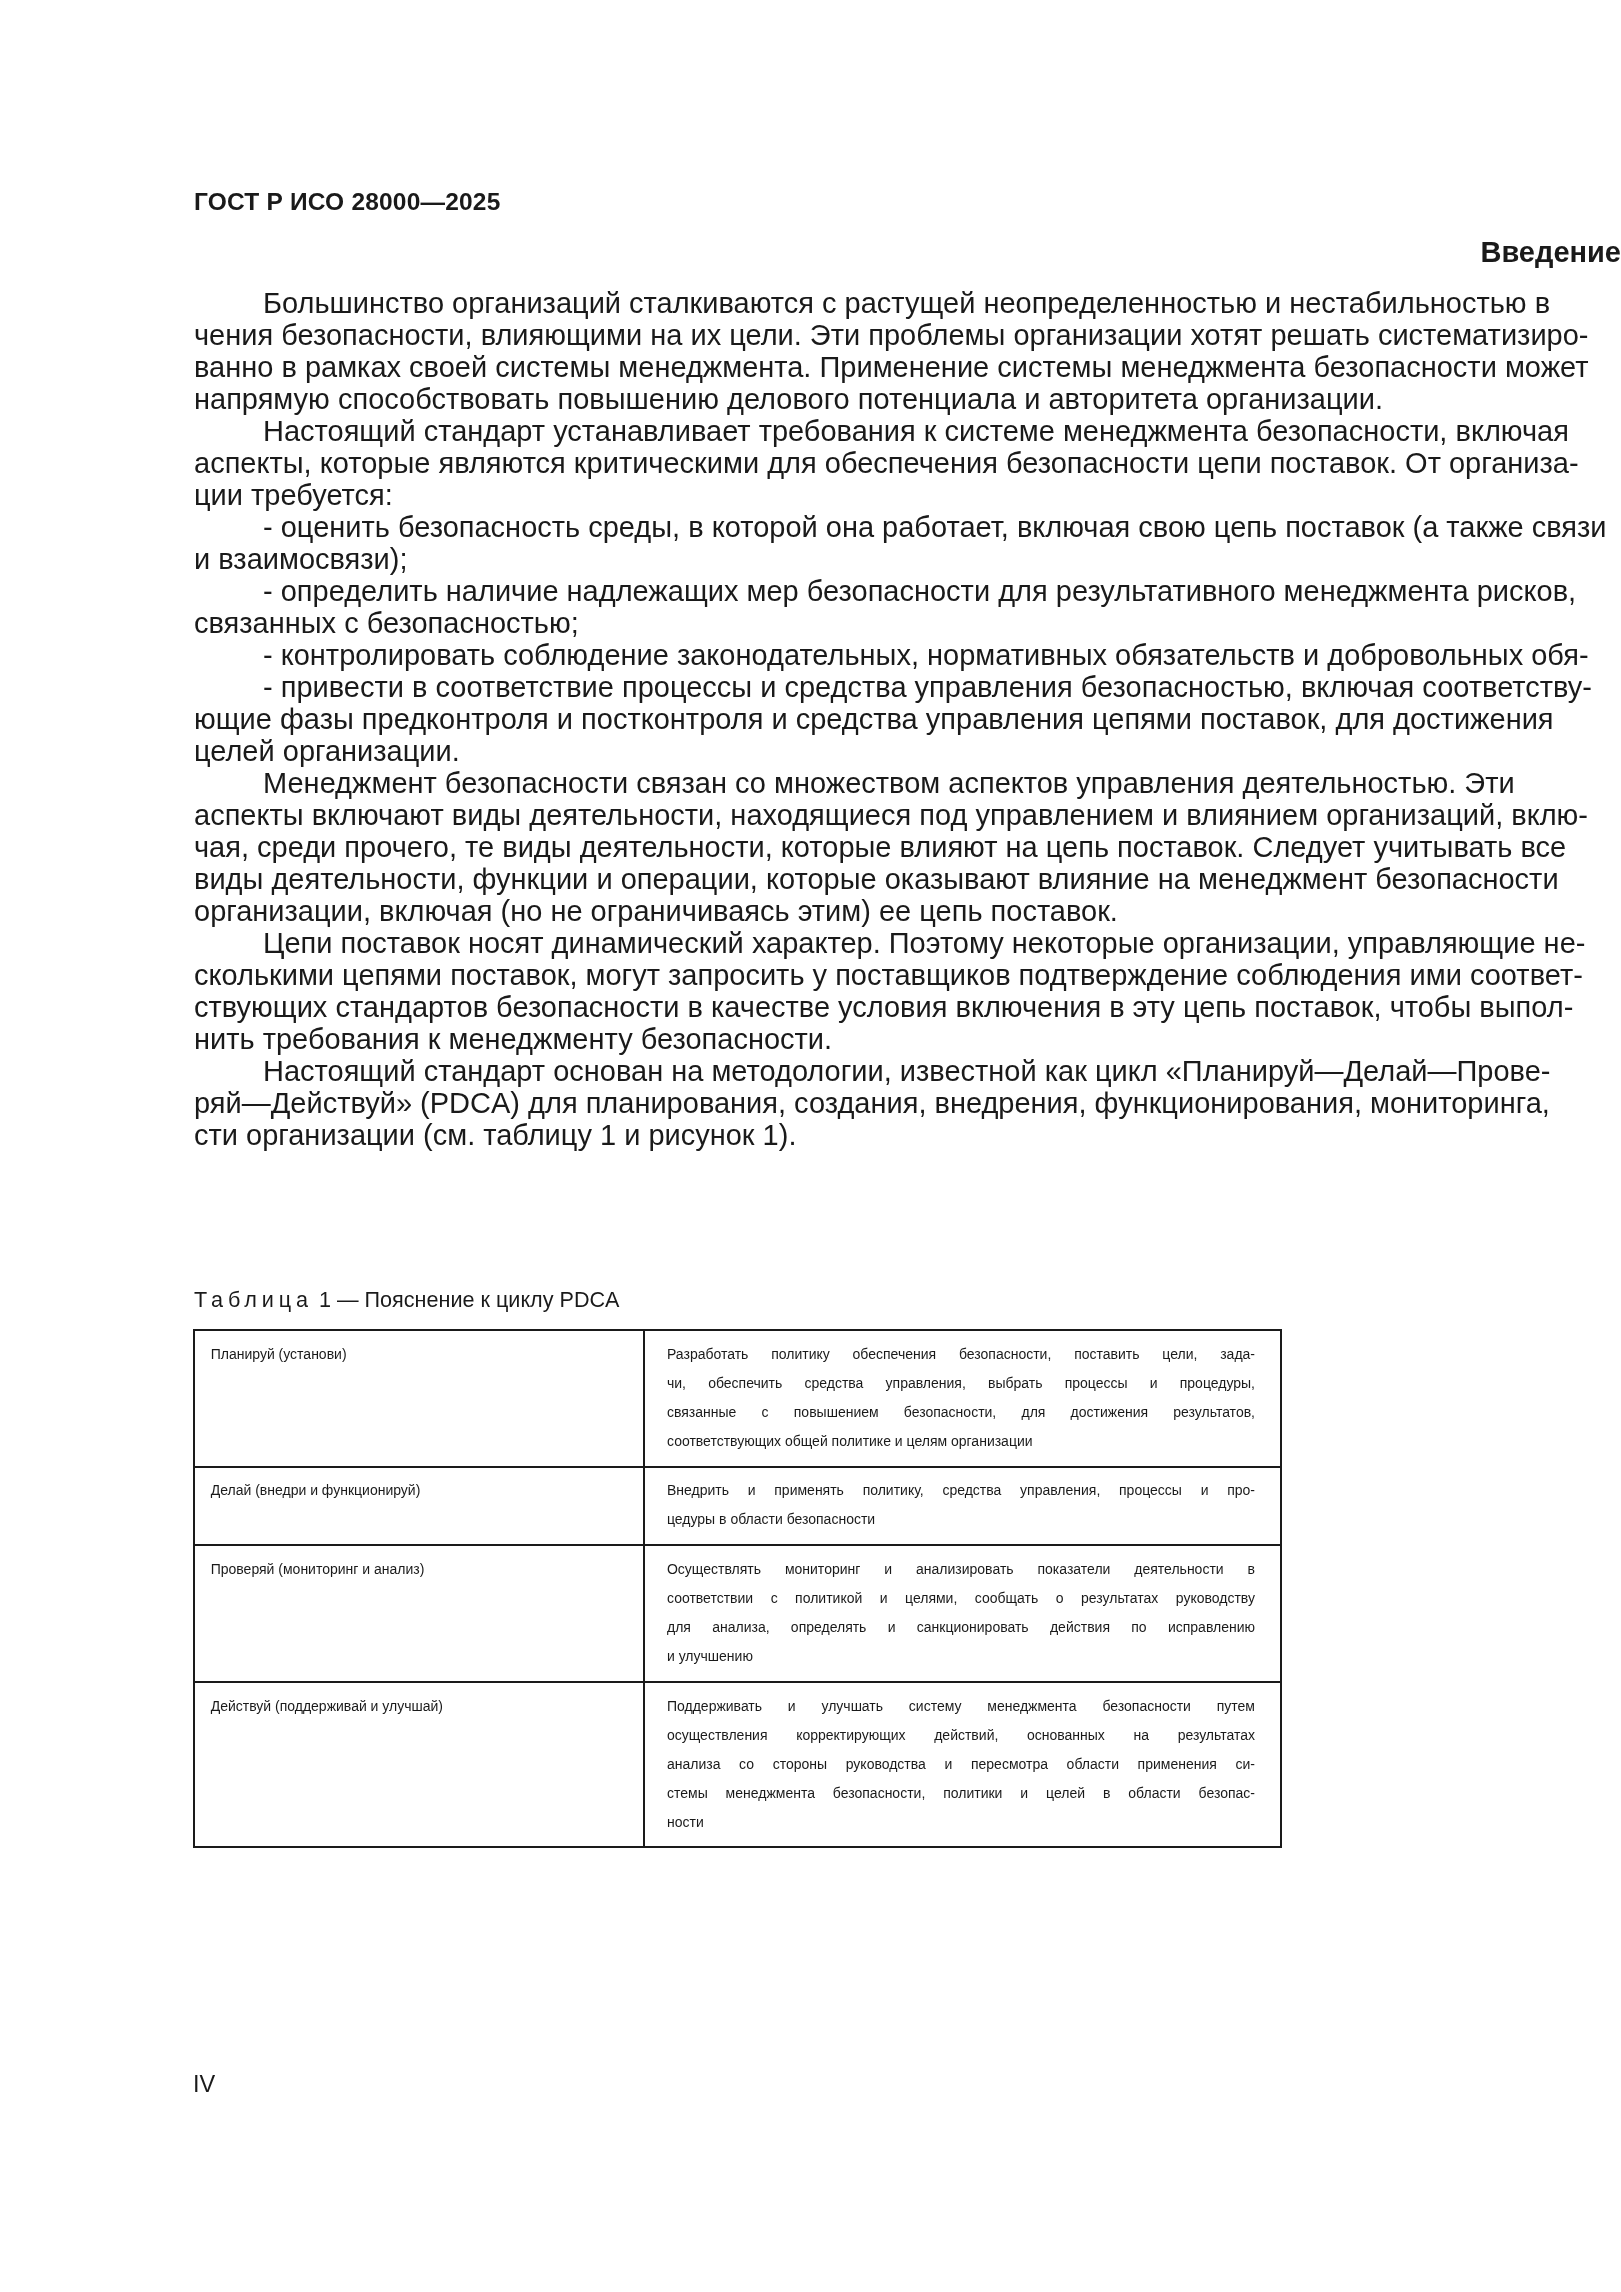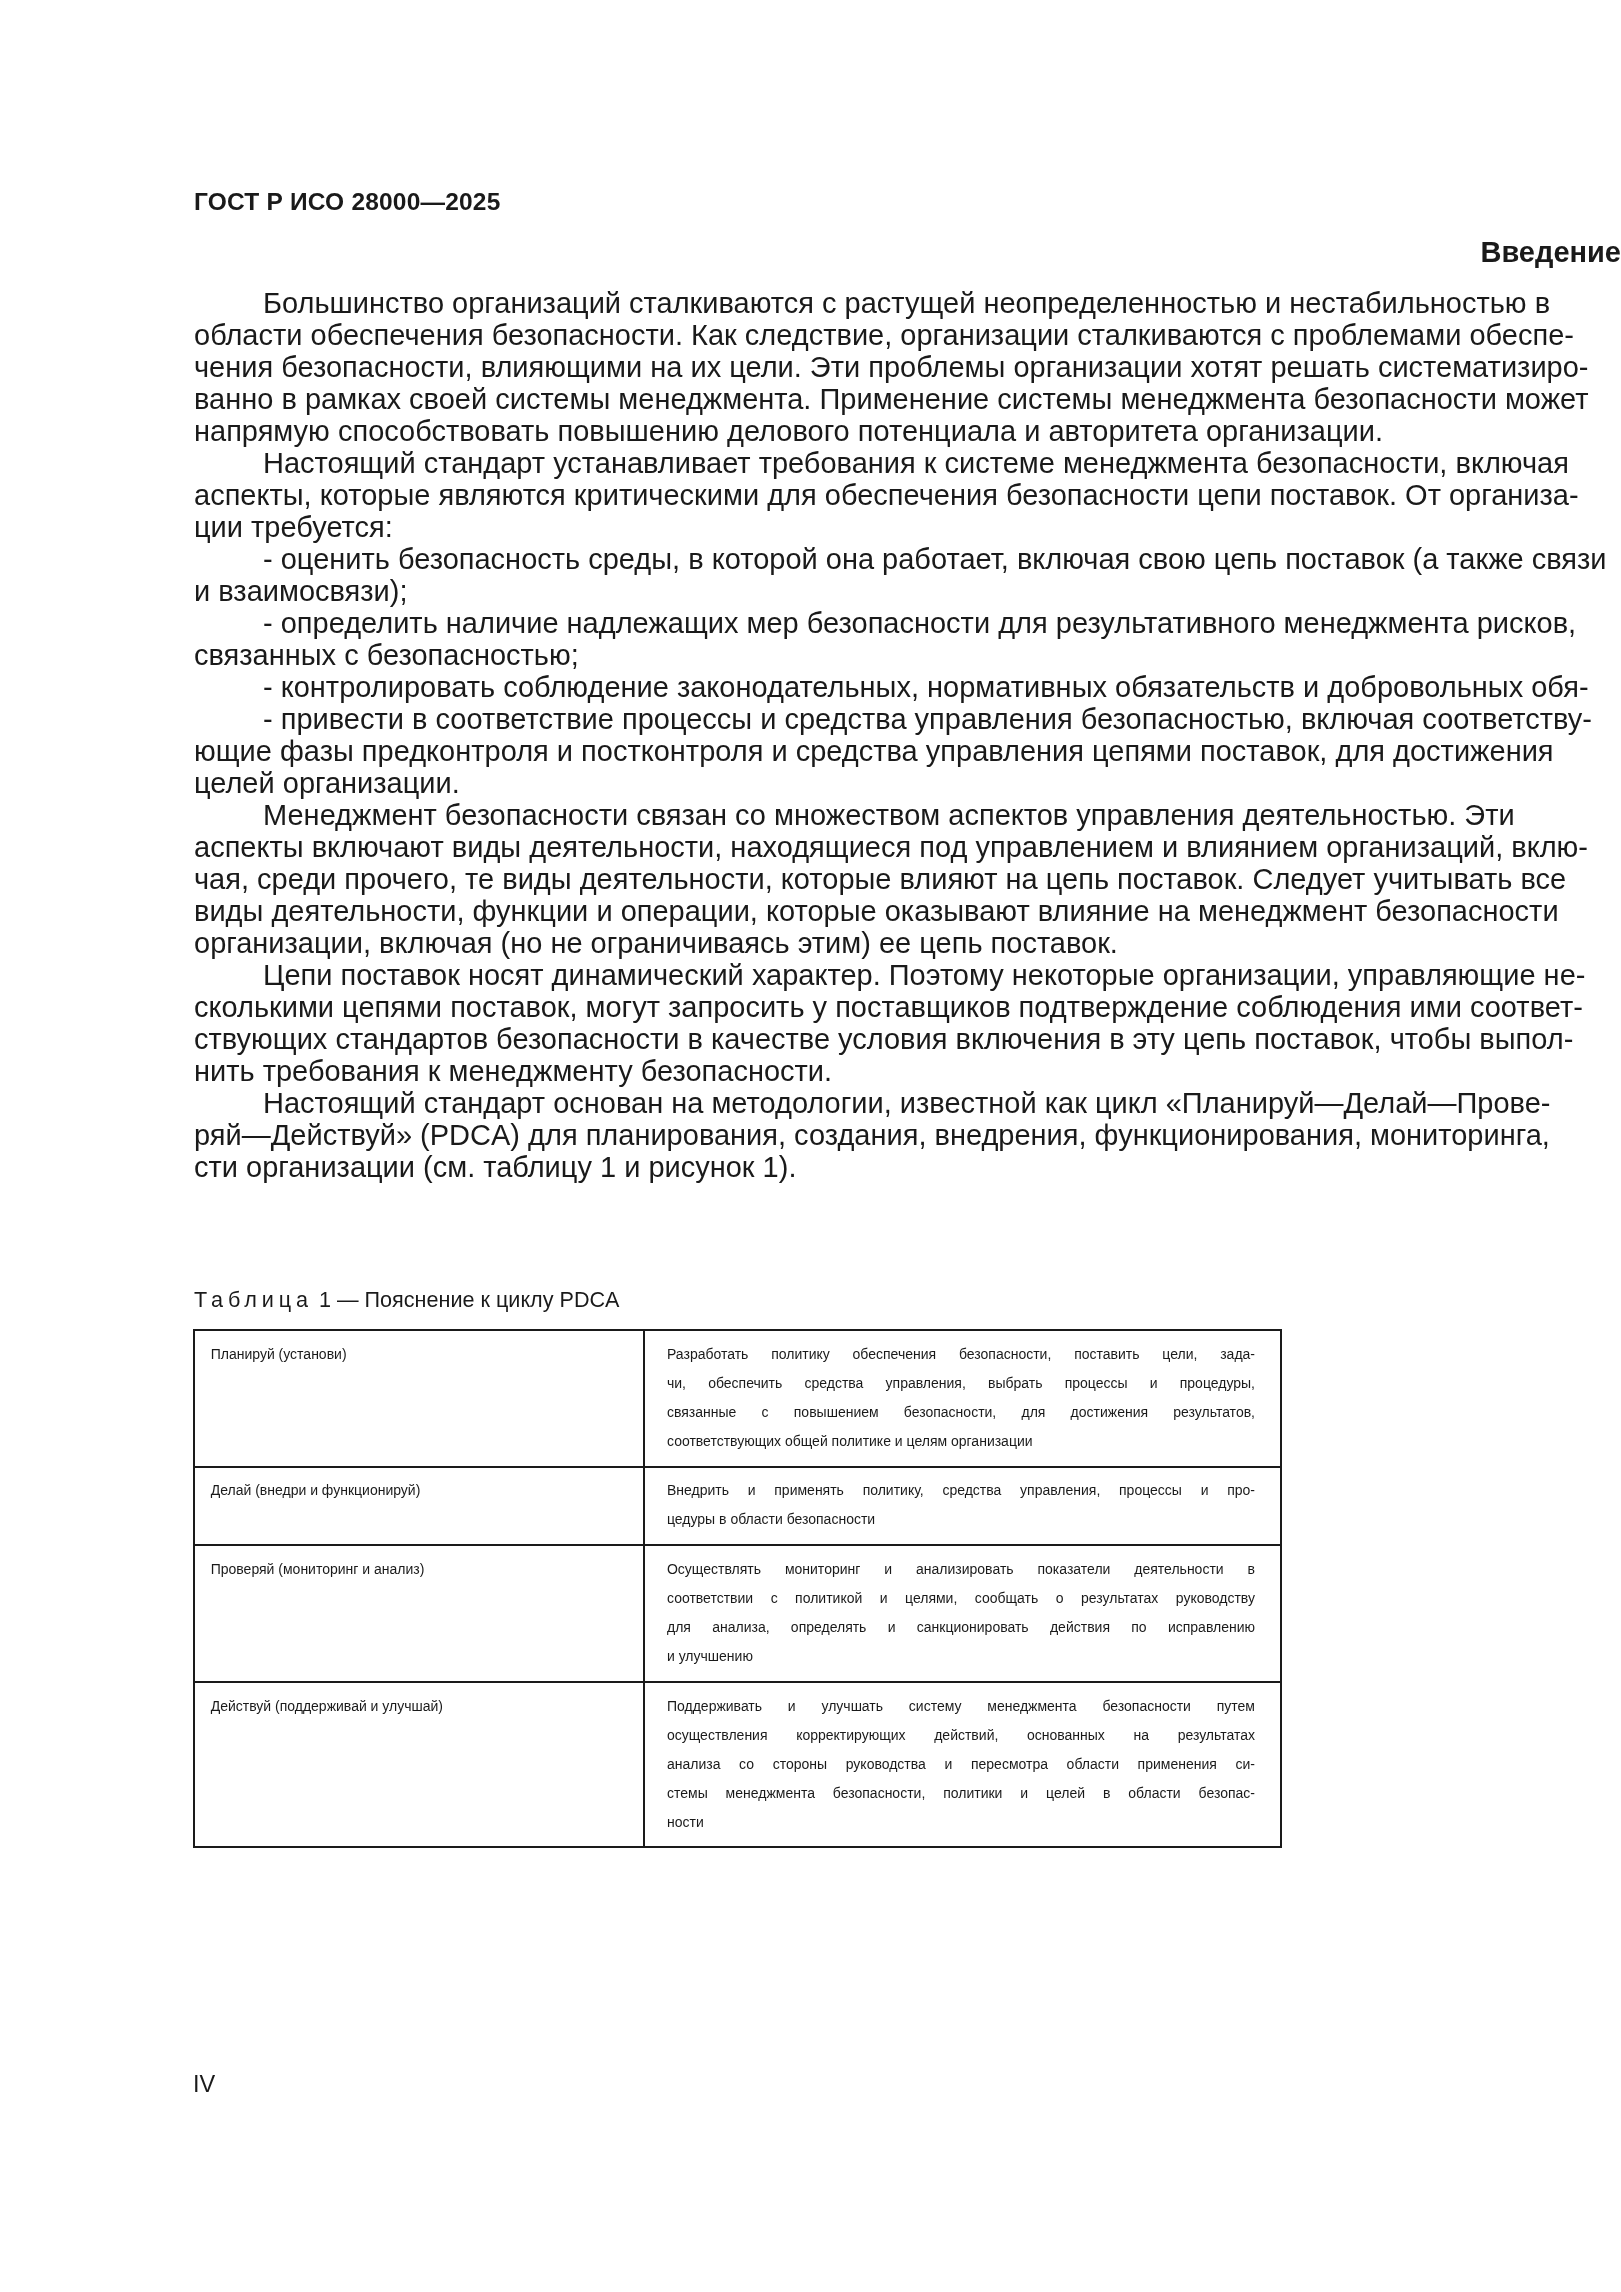--- a/index.html
+++ b/index.html
@@ -109,21 +109,20 @@
 </head>
 <body>
 
 <div class="running-header">ГОСТ Р ИСО 28000—2025</div>
 
 <div class="section-title">Введение</div>
 
 <div class="body-text" id="body-text">
     <div>
       <div class="line indent">Большинство организаций сталкиваются с растущей неопределенностью и нестабильностью в</div>
-      <div class="line">области обеспечения безопасности. Как следствие, организации сталкиваются с проблемами обеспе-</div>
       <div class="line">чения безопасности, влияющими на их цели. Эти проблемы организации хотят решать систематизиро-</div>
       <div class="line">ванно в рамках своей системы менеджмента. Применение системы менеджмента безопасности может</div>
       <div class="line last">напрямую способствовать повышению делового потенциала и авторитета организации.</div>
     </div>
     <div>
       <div class="line indent">Настоящий стандарт устанавливает требования к системе менеджмента безопасности, включая</div>
       <div class="line">аспекты, которые являются критическими для обеспечения безопасности цепи поставок. От организа-</div>
       <div class="line last">ции требуется:</div>
     </div>
     <div>

